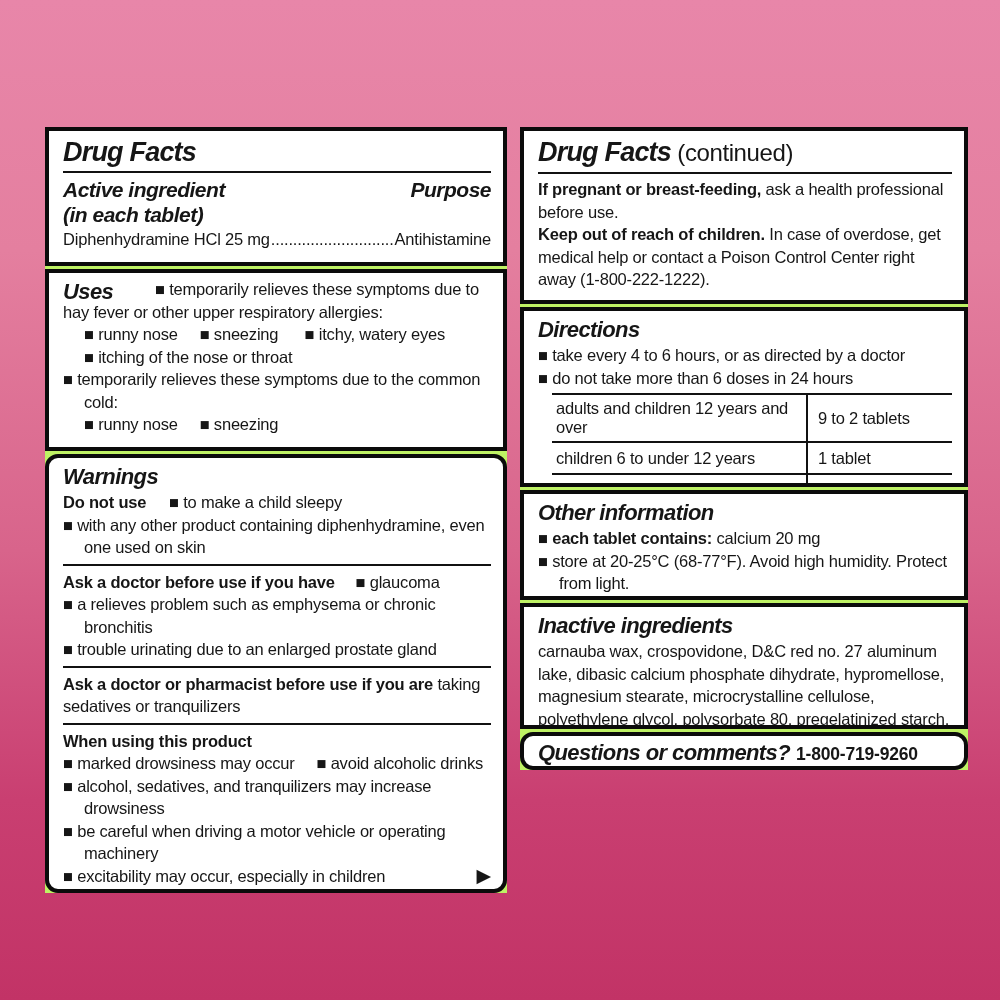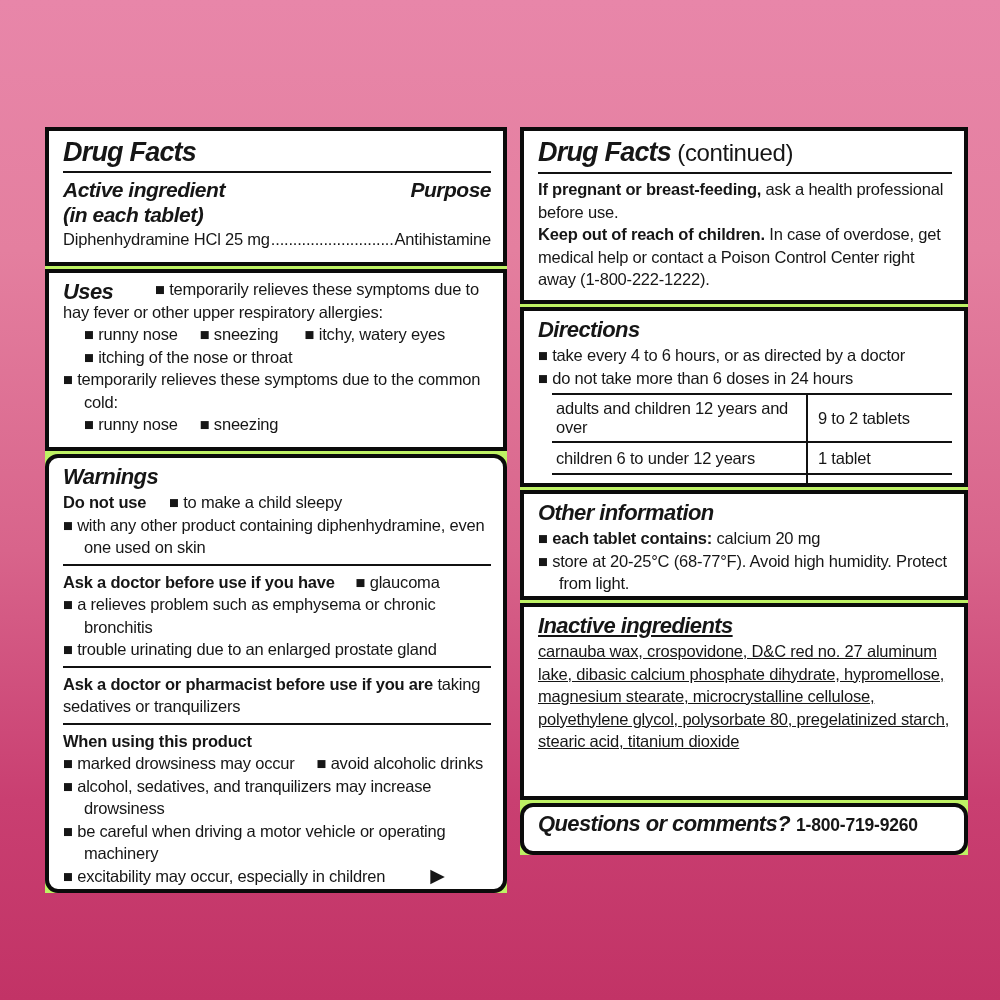--- a/index.html
+++ b/index.html
@@ -42,21 +42,21 @@
   .leader-row{display:flex;align-items:baseline;font-size:16.5px;letter-spacing:-0.2px;line-height:24px;}
   .leader-dots{flex:1;overflow:hidden;white-space:nowrap;margin:0 1px;}
   .uses-intro{margin-top:-28px;}
   .uses-intro .lead-in{display:inline-block;width:92px;}
   .dose-table{width:calc(100% - 14px);margin-left:14px;border-collapse:collapse;margin-top:4px;}
   .dose-table td{
     border-top:2px solid #111;font-size:16.5px;letter-spacing:-0.2px;
     padding:4px 6px 4px 4px;height:22px;
   }
   .dose-table td.dose-cell{border-left:2px solid #111;width:128px;padding-left:10px;}
-  .arrow-row{display:flex;justify-content:flex-start;align-items:center;gap:45px;}
+  .arrow-row{display:flex;justify-content:space-between;align-items:center;gap:45px;}
   .arrow{font-size:19px;line-height:22px;}
   .q-row{display:flex;align-items:baseline;padding:2px 0 1px 0;}
   .q-head{font-style:italic;font-weight:bold;font-size:22px;letter-spacing:-0.6px;line-height:26px;}
   .q-phone{font-weight:bold;font-size:17.5px;letter-spacing:-0.2px;margin-left:6px;}
 </style>
 </head>
 <body>
 
 <div class="bg"></div>
 
@@ -156,24 +156,24 @@
   </div>
 
   <div class="box" style="height:110px;">
     <div class="sec-head">Other information</div>
     <div class="body-txt hang">
       <span class="b">■ each tablet contains:</span><span> calcium 20 mg</span>
     </div>
     <div class="body-txt hang">■ store at 20-25°C (68-77°F). Avoid high humidity. Protect from light.</div>
   </div>
 
-  <div class="box" style="height:197px;text-decoration:underline;">
+  <div class="box" style="height:126px;">
     <div class="sec-head">Inactive ingredients</div>
     <div class="body-txt">carnauba wax, crospovidone, D&amp;C red no. 27 aluminum lake, dibasic calcium phosphate dihydrate, hypromellose, magnesium stearate, microcrystalline cellulose, polyethylene glycol, polysorbate 80, pregelatinized starch, stearic acid, titanium dioxide</div>
   </div>
 
-  <div class="box" style="height:52px;padding-top:2px;">
+  <div class="box" style="height:38px;padding-top:2px;">
     <div class="q-row">
       <span class="q-head">Questions or comments?</span>
       <span class="q-phone">1-800-719-9260</span>
     </div>
   </div>
 </div>
 
 </body></html>

